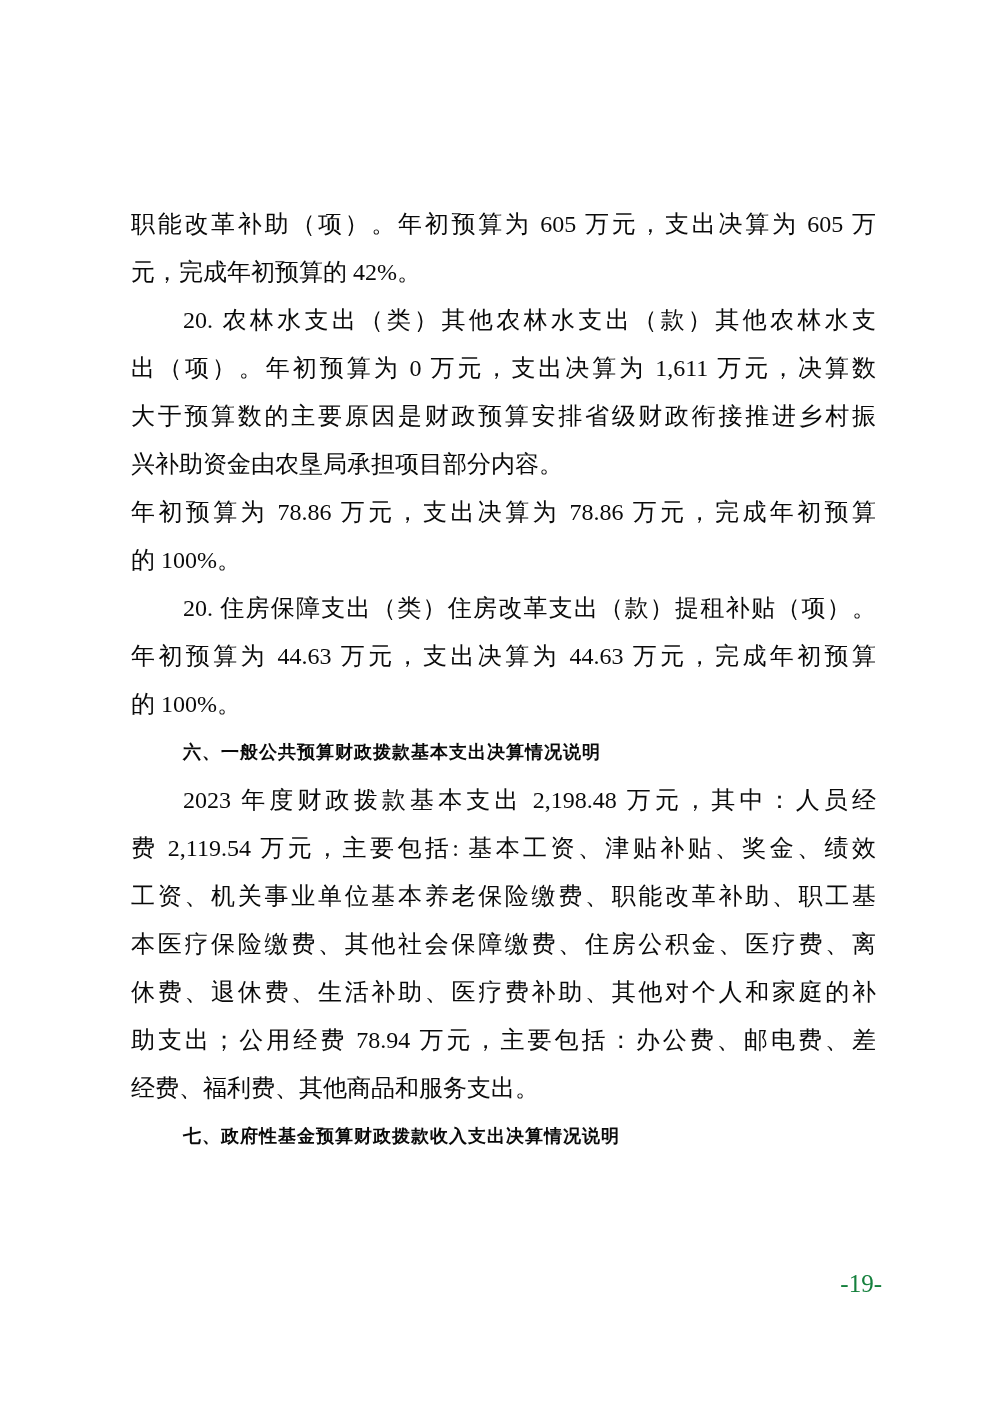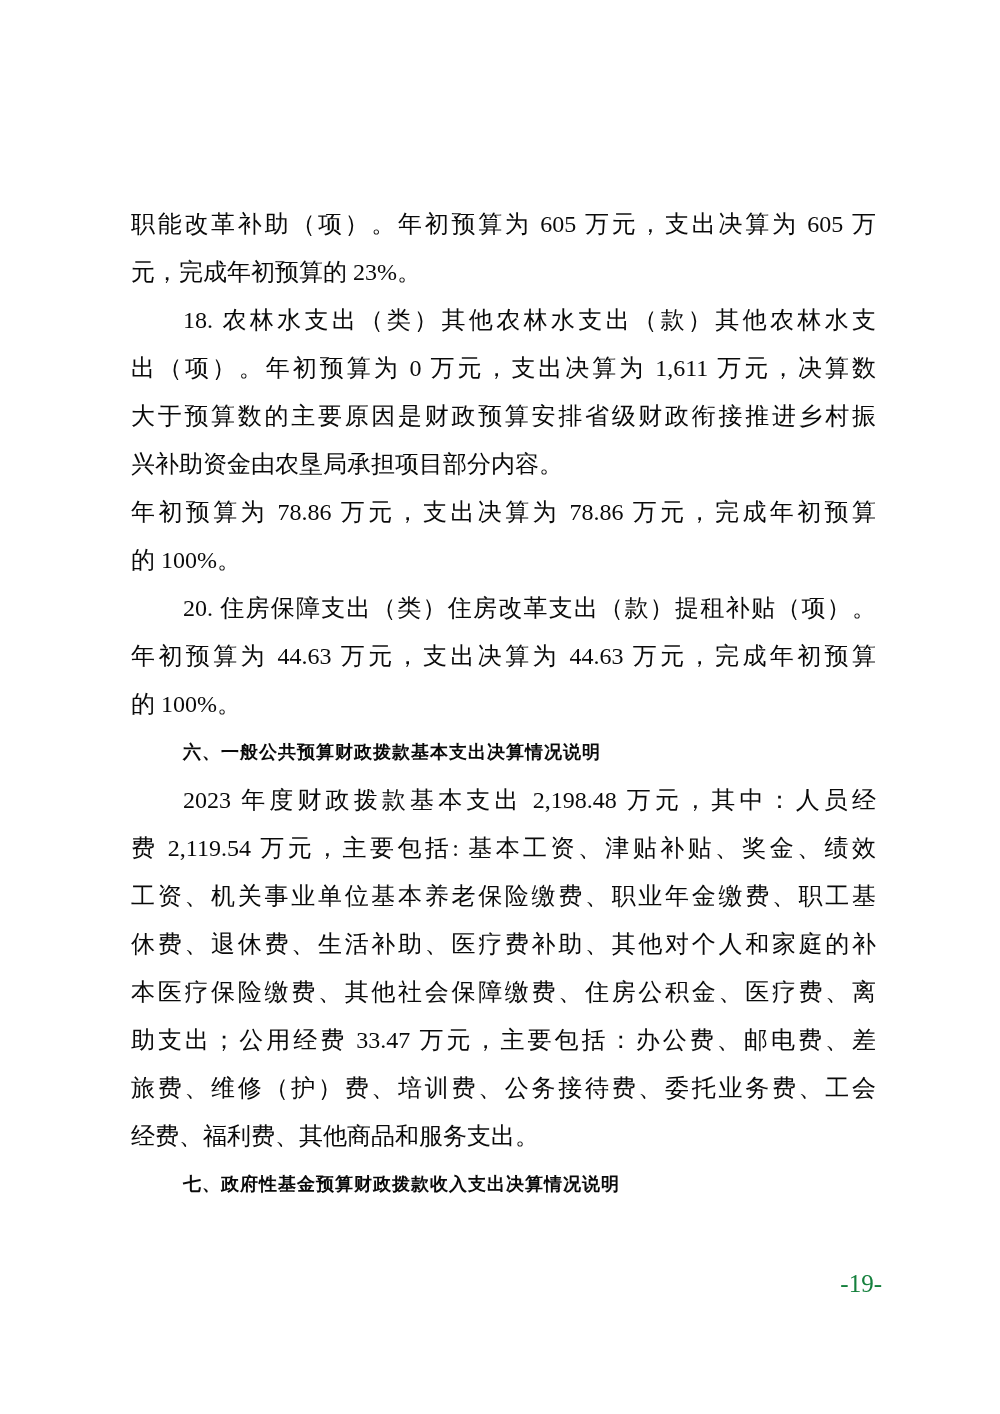--- a/index.html
+++ b/index.html
@@ -60,35 +60,34 @@
     color: #15803d;
     font-family: "Liberation Serif", serif;
   }
 </style>
 </head>
 <body>
 
 <div class="page">
   <div class="content">
       <div class="line fill">职能改革补助（项）。年初预算为 605 万元，支出决算为 605 万</div>
-      <div class="line end">元，完成年初预算的 23%。</div>
-      <div class="line fill indent">18. 农林水支出（类）其他农林水支出（款）其他农林水支</div>
+      <div class="line end">元，完成年初预算的 42%。</div>
+      <div class="line fill indent">20. 农林水支出（类）其他农林水支出（款）其他农林水支</div>
       <div class="line fill">出（项）。年初预算为 0 万元，支出决算为 1,611 万元，决算数</div>
       <div class="line fill">大于预算数的主要原因是财政预算安排省级财政衔接推进乡村振</div>
       <div class="line end">兴补助资金由农垦局承担项目部分内容。</div>
       <div class="line fill">年初预算为 78.86 万元，支出决算为 78.86 万元，完成年初预算</div>
       <div class="line end">的 100%。</div>
       <div class="line fill indent">20. 住房保障支出（类）住房改革支出（款）提租补贴（项）。</div>
       <div class="line fill">年初预算为 44.63 万元，支出决算为 44.63 万元，完成年初预算</div>
       <div class="line end">的 100%。</div>
       <div class="line heading end indent">六、一般公共预算财政拨款基本支出决算情况说明</div>
       <div class="line fill indent">2023 年度财政拨款基本支出 2,198.48 万元，其中：人员经</div>
       <div class="line fill">费 2,119.54 万元，主要包括: 基本工资、津贴补贴、奖金、绩效</div>
-      <div class="line fill">工资、机关事业单位基本养老保险缴费、职业年金缴费、职工基</div>
+      <div class="line fill">工资、机关事业单位基本养老保险缴费、职能改革补助、职工基</div>
+      <div class="line fill">本医疗保险缴费、其他社会保障缴费、住房公积金、医疗费、离</div>
       <div class="line fill">休费、退休费、生活补助、医疗费补助、其他对个人和家庭的补</div>
-      <div class="line fill">本医疗保险缴费、其他社会保障缴费、住房公积金、医疗费、离</div>
-      <div class="line fill">助支出；公用经费 33.47 万元，主要包括：办公费、邮电费、差</div>
-      <div class="line fill">旅费、维修（护）费、培训费、公务接待费、委托业务费、工会</div>
+      <div class="line fill">助支出；公用经费 78.94 万元，主要包括：办公费、邮电费、差</div>
       <div class="line end">经费、福利费、其他商品和服务支出。</div>
       <div class="line heading end indent">七、政府性基金预算财政拨款收入支出决算情况说明</div>
     </div>
   <div class="page-number">-19-</div>
 </div>
 
 </body></html>

